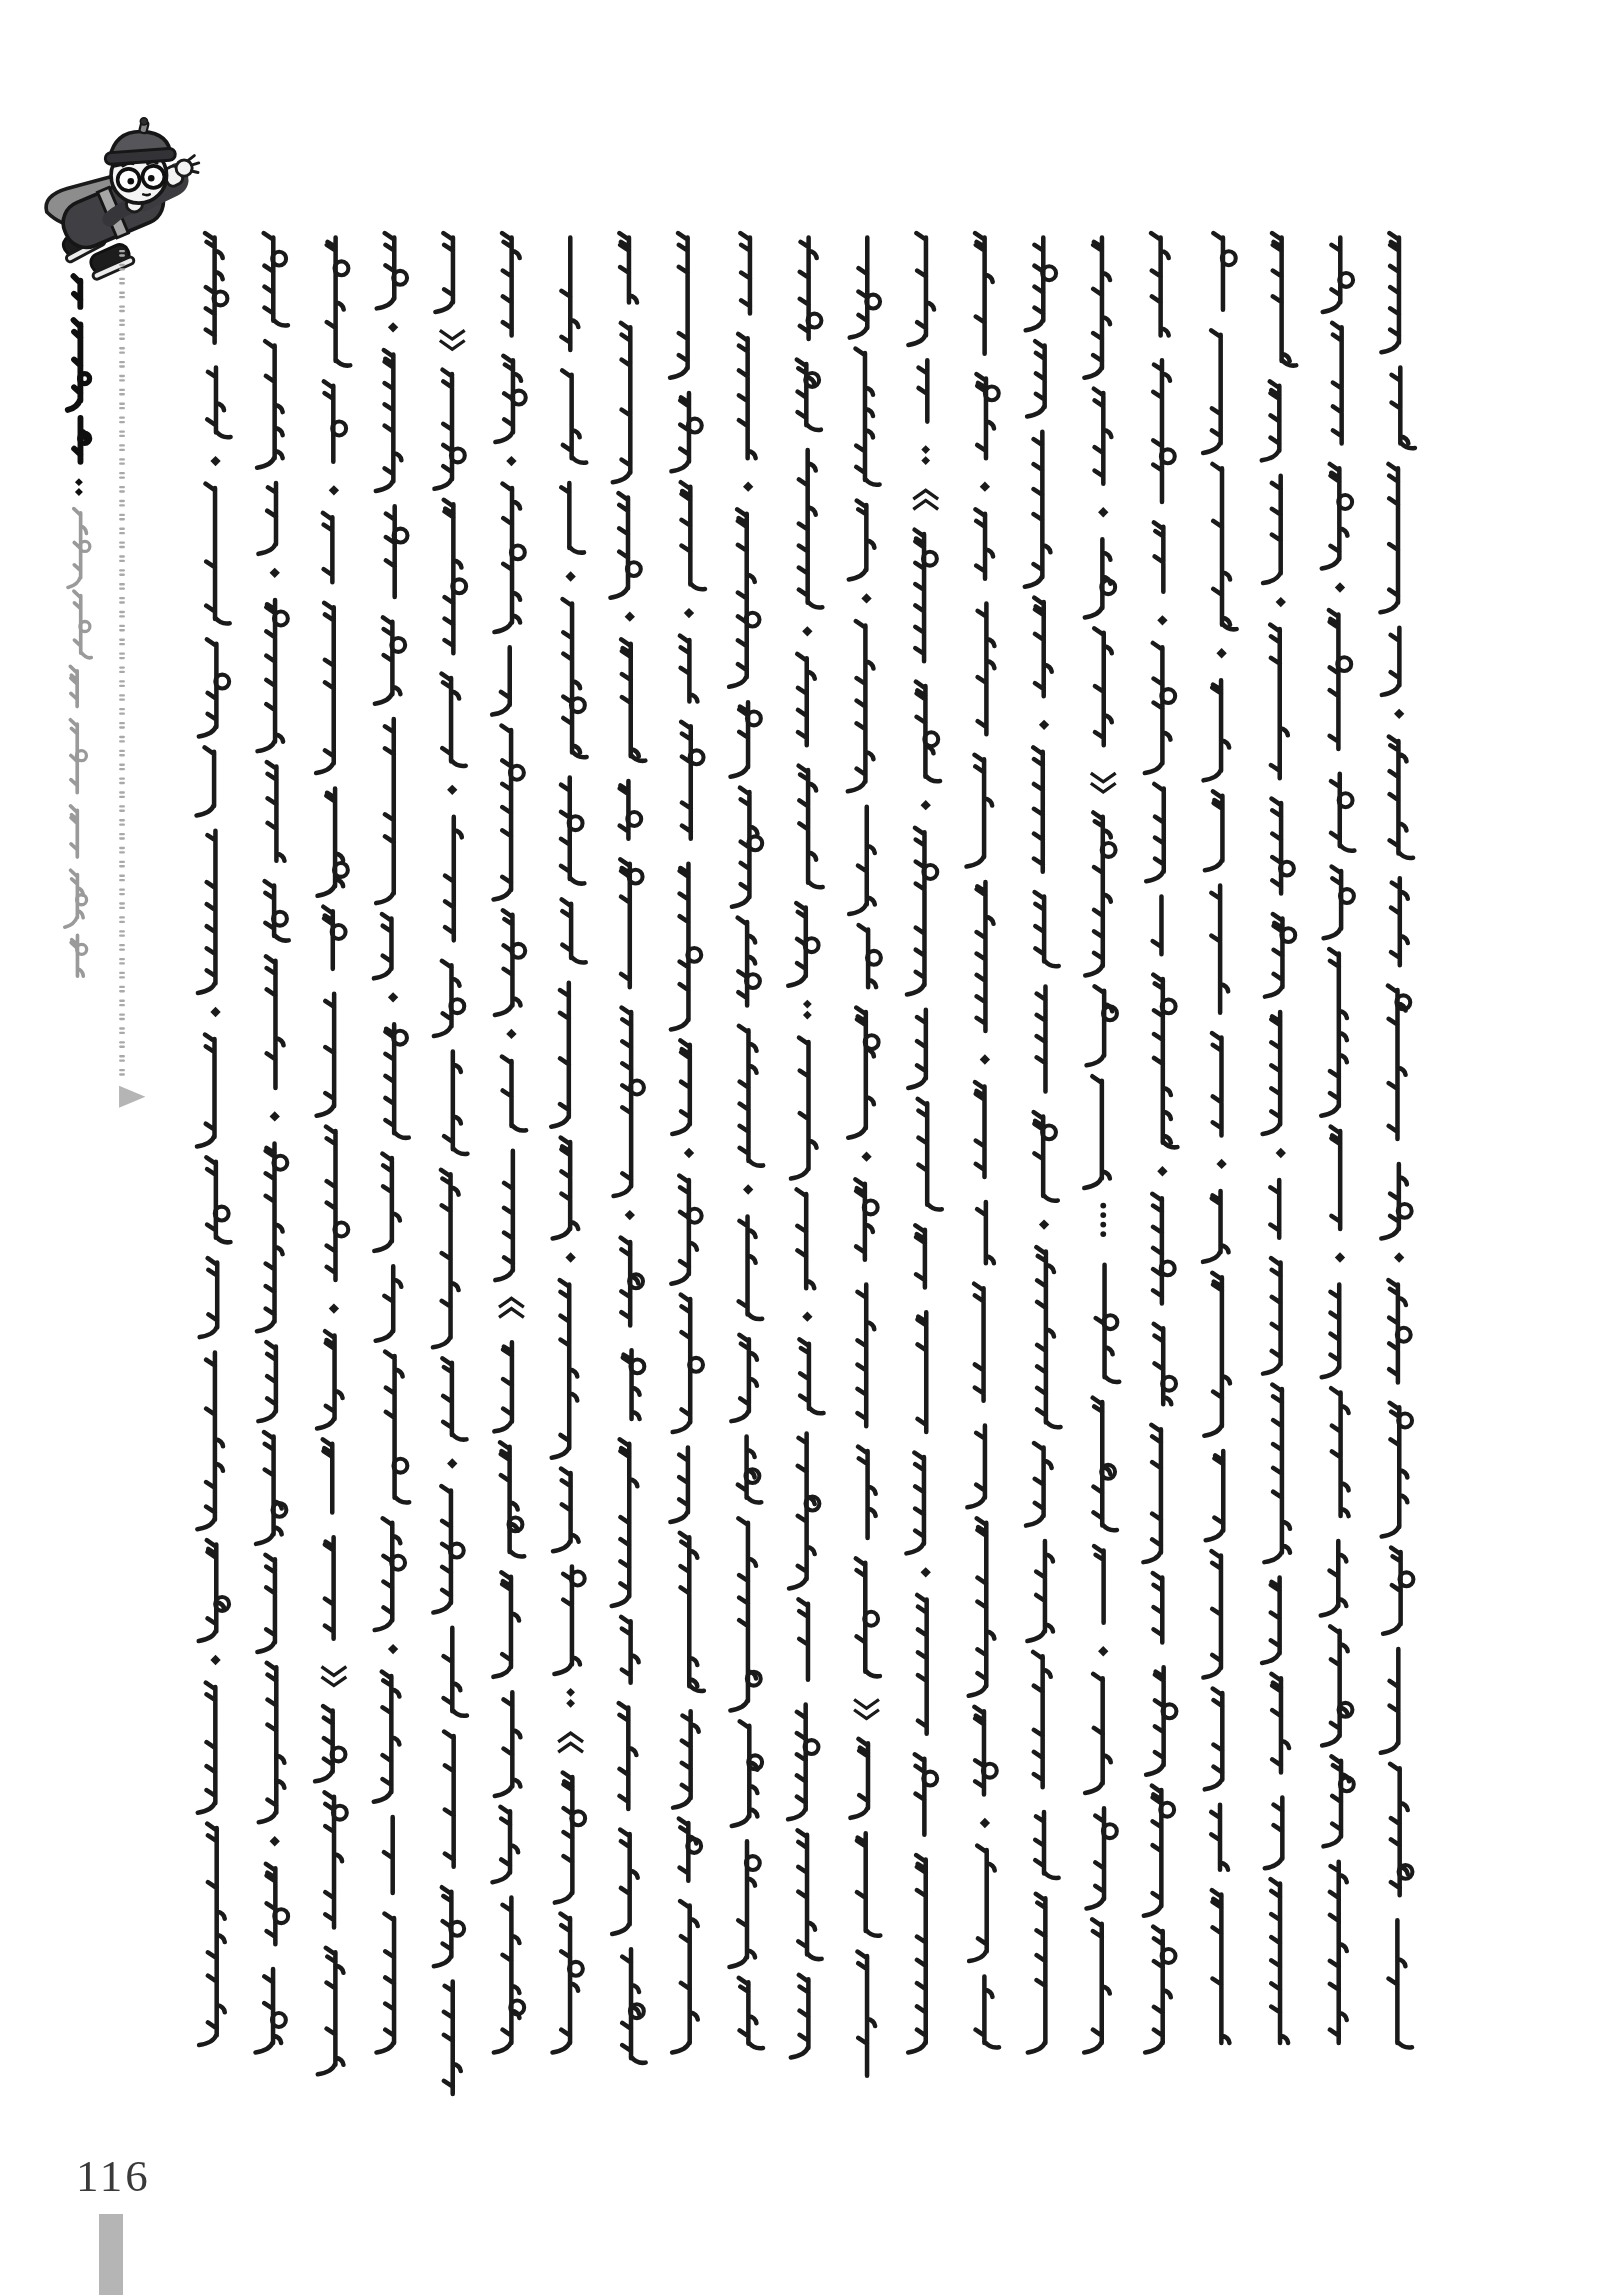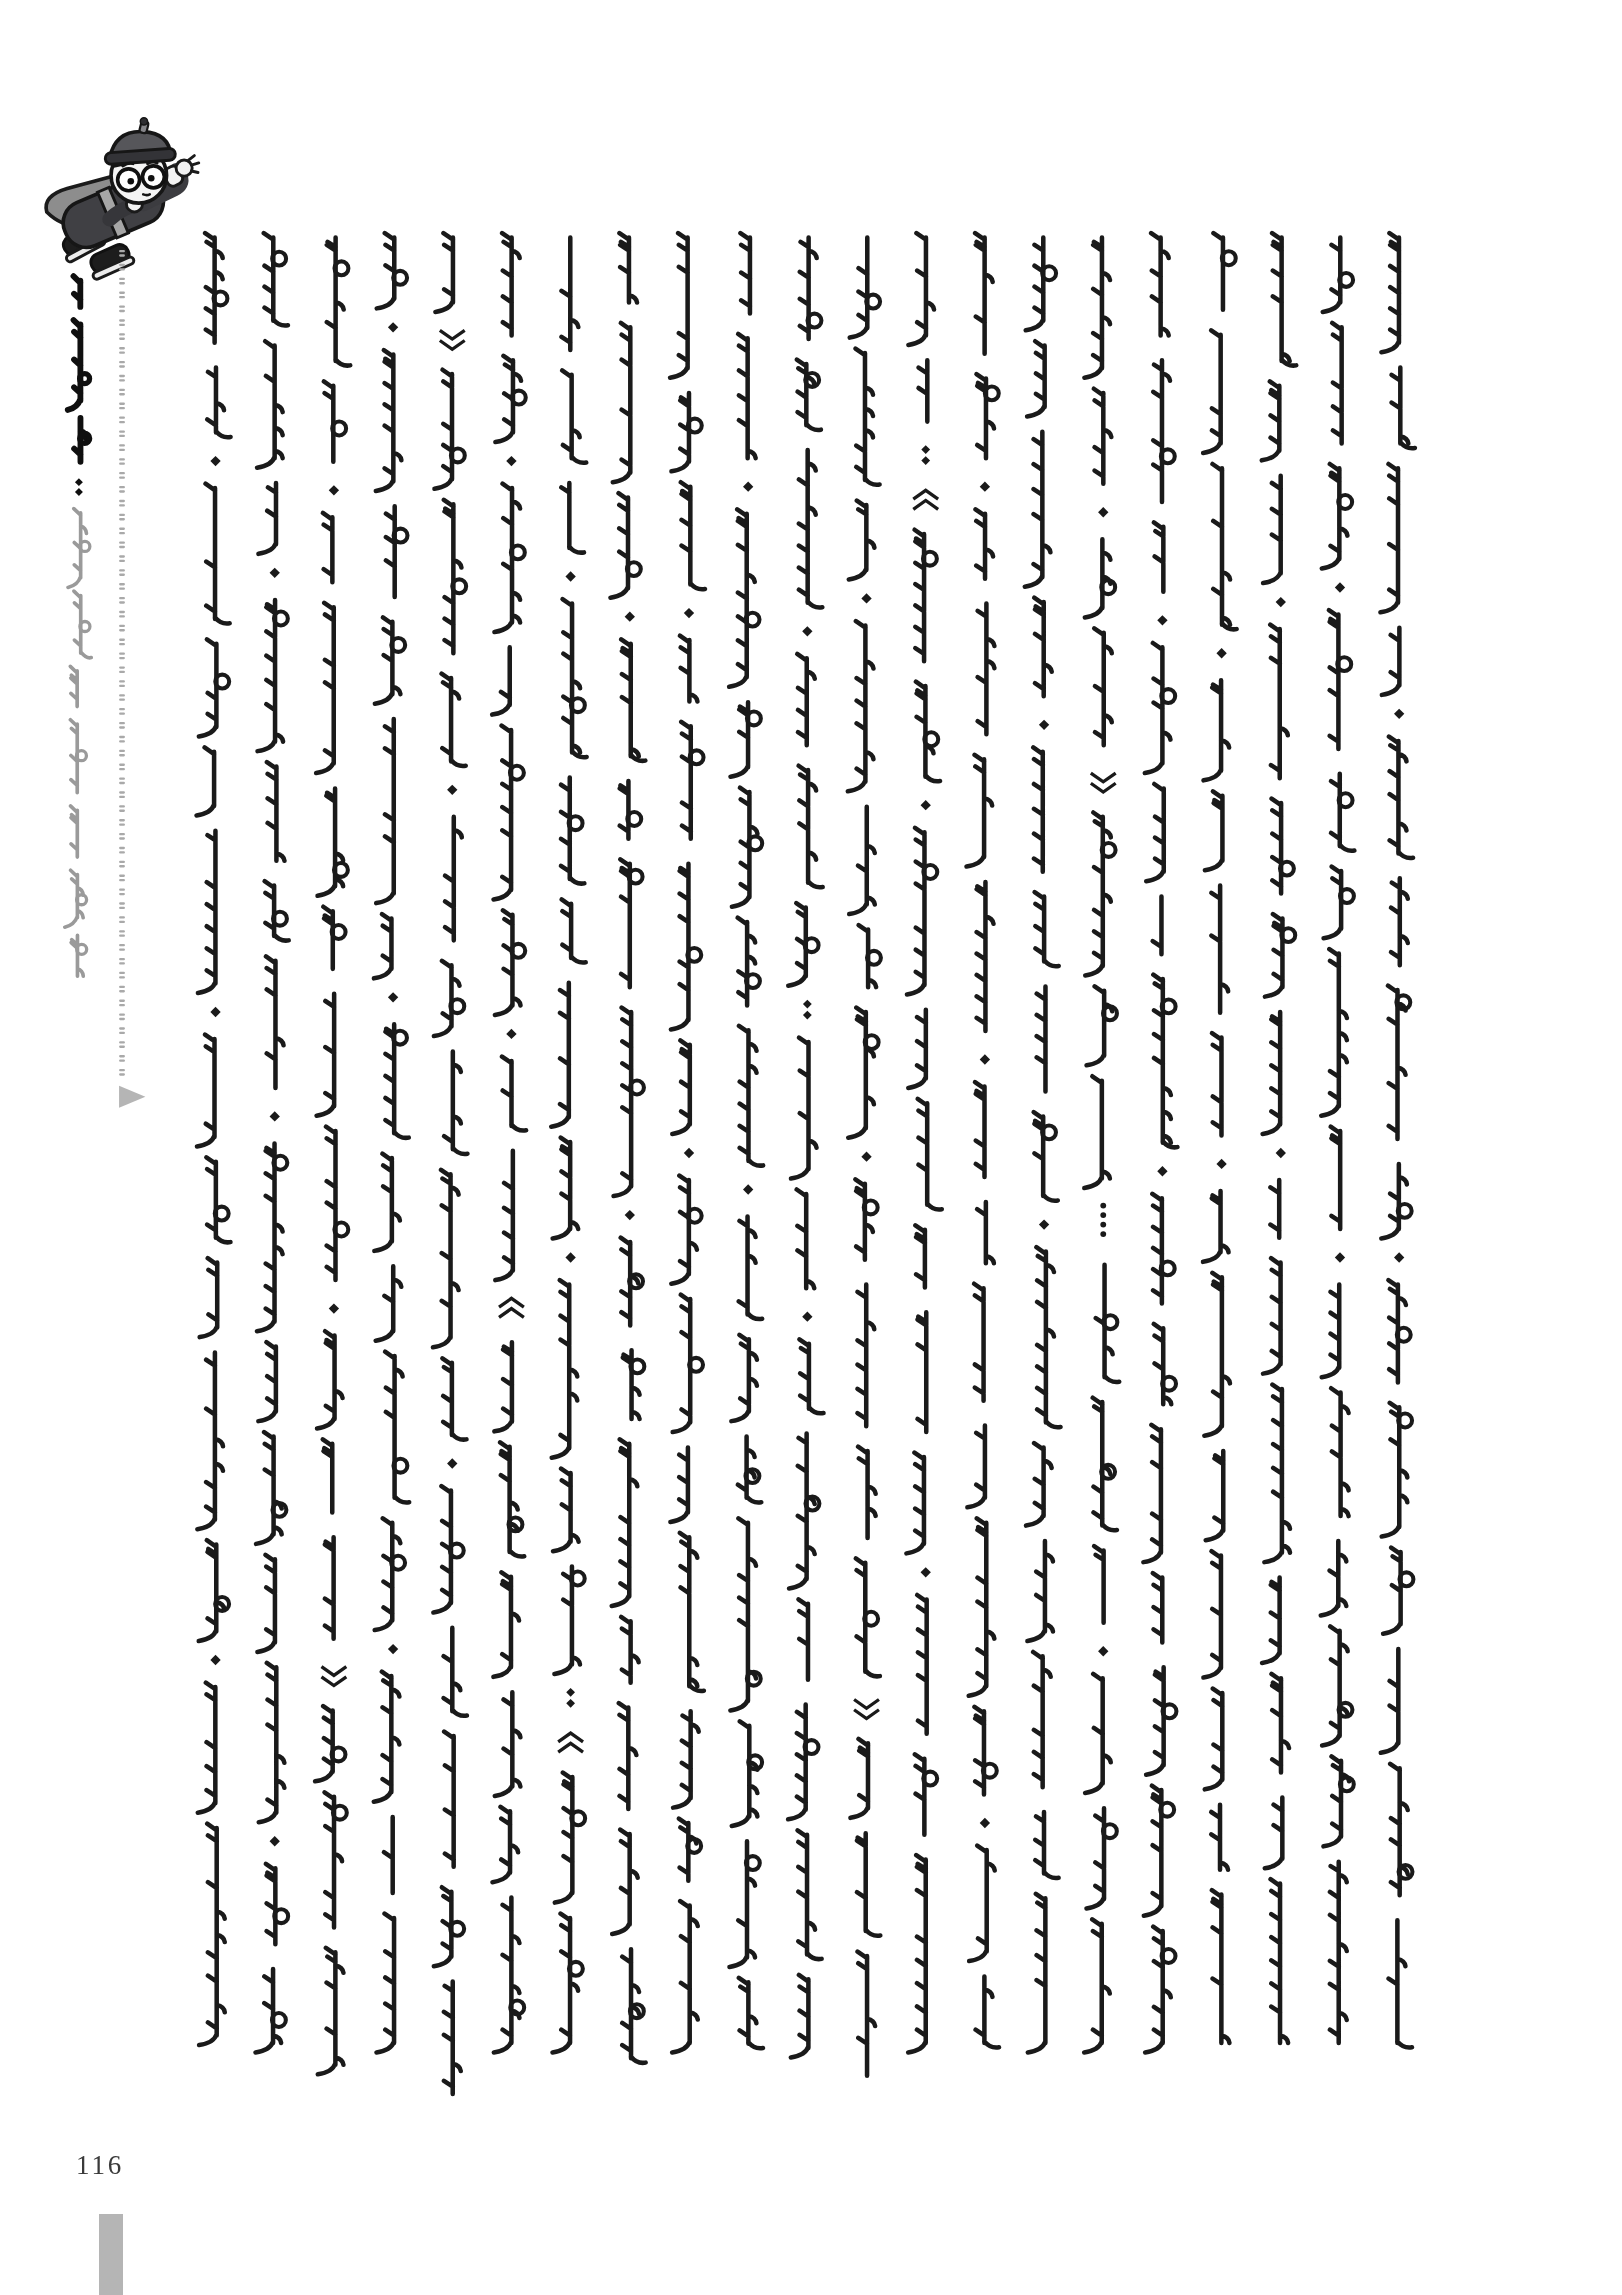--- a/index.html
+++ b/index.html
@@ -7,21 +7,21 @@
     position:relative;
     width:1622px;height:2295px;
     background:#ffffff;
     overflow:hidden;
     font-family:"Liberation Serif", serif;
   }
   .page-number{
     position:absolute;
     left:76px; top:2150px;
     font-family:"Liberation Serif", serif;
-    font-size:27px;
+    font-size:45px;
     letter-spacing:2.9px;
     color:#3a3a3a;
     font-weight:400;
   }
   .footer-bar{
     position:absolute;
     left:99px; top:2214px;
     width:24px; height:81px;
     background:#b5b5b5;
   }

